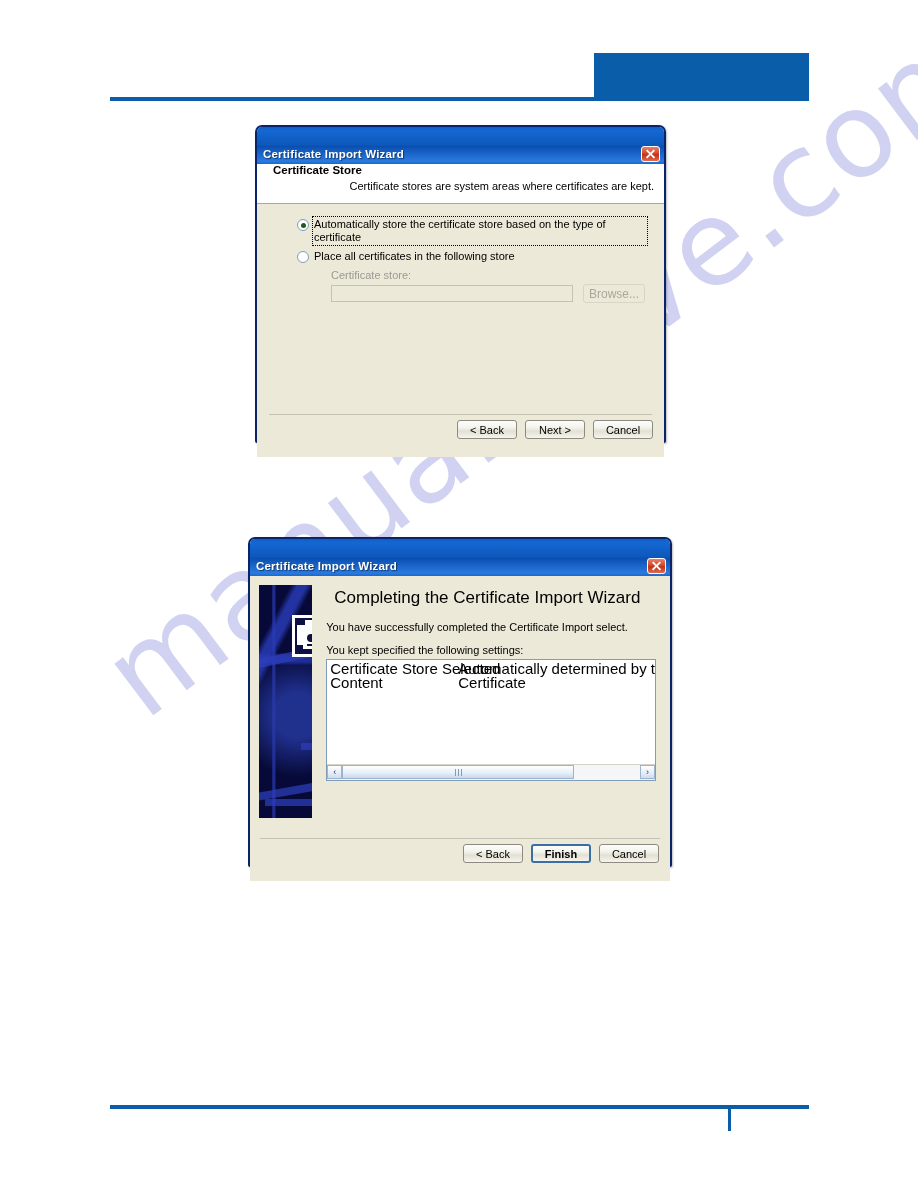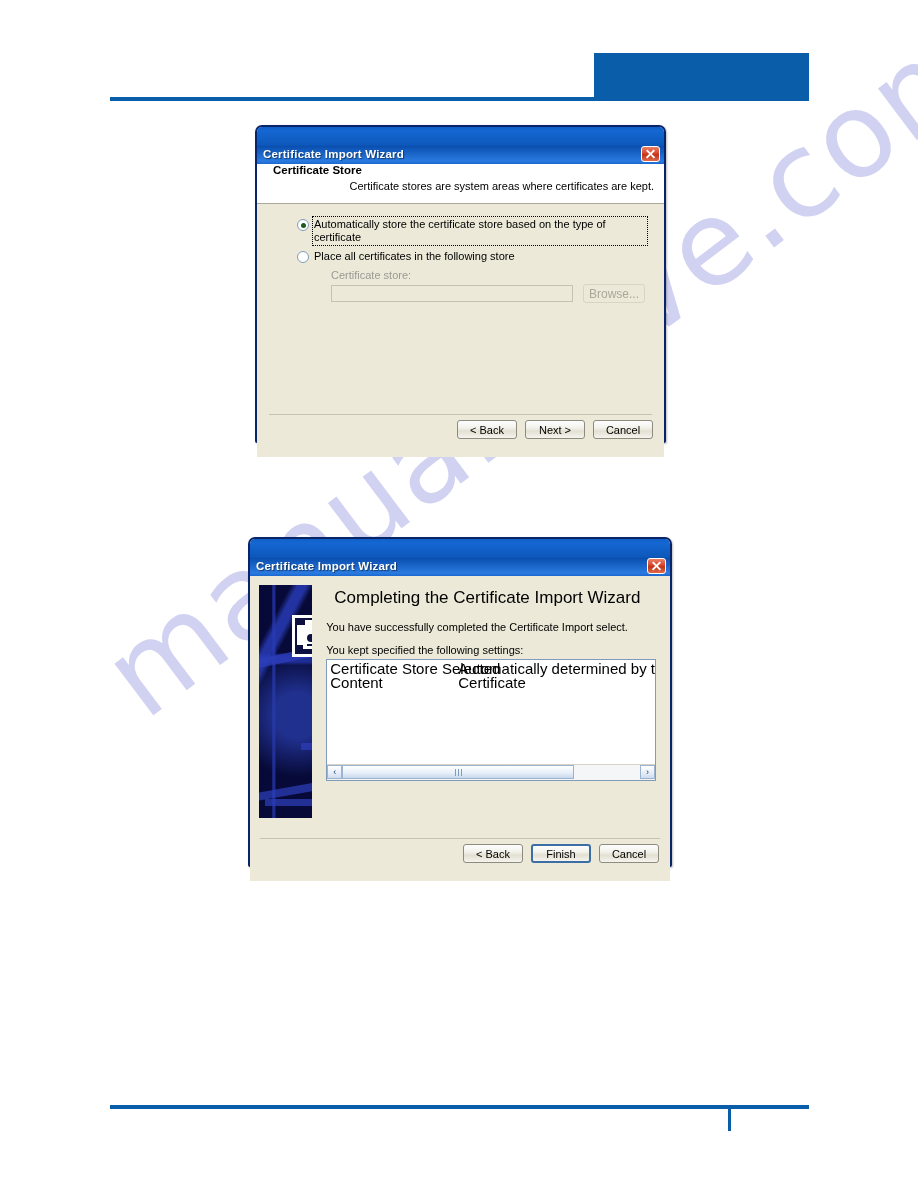--- a/index.html
+++ b/index.html
@@ -245,20 +245,21 @@
     border: 1px solid #8d8b7f;
     border-radius: 3px;
     display: flex;
     align-items: center;
     justify-content: center;
     box-sizing: border-box;
     cursor: pointer;
   }
   .xp-btn.default {
     border: 2px solid #3a6ea5;
+    font-weight: bold;
   }
 
   
   .finish-body { display: flex; height: calc(100% - 63px); }
   .banner {
     width: 117px;
     margin: 9px 0 0 9px;
     background:
       radial-gradient(circle at 72% 56%, rgba(40,60,170,.75) 0 17%, rgba(40,60,170,0) 45%),
       linear-gradient(118deg, rgba(30,45,160,0) 18%, rgba(40,58,180,.85) 22%, rgba(40,58,180,.85) 27%, rgba(30,45,160,0) 31%),

